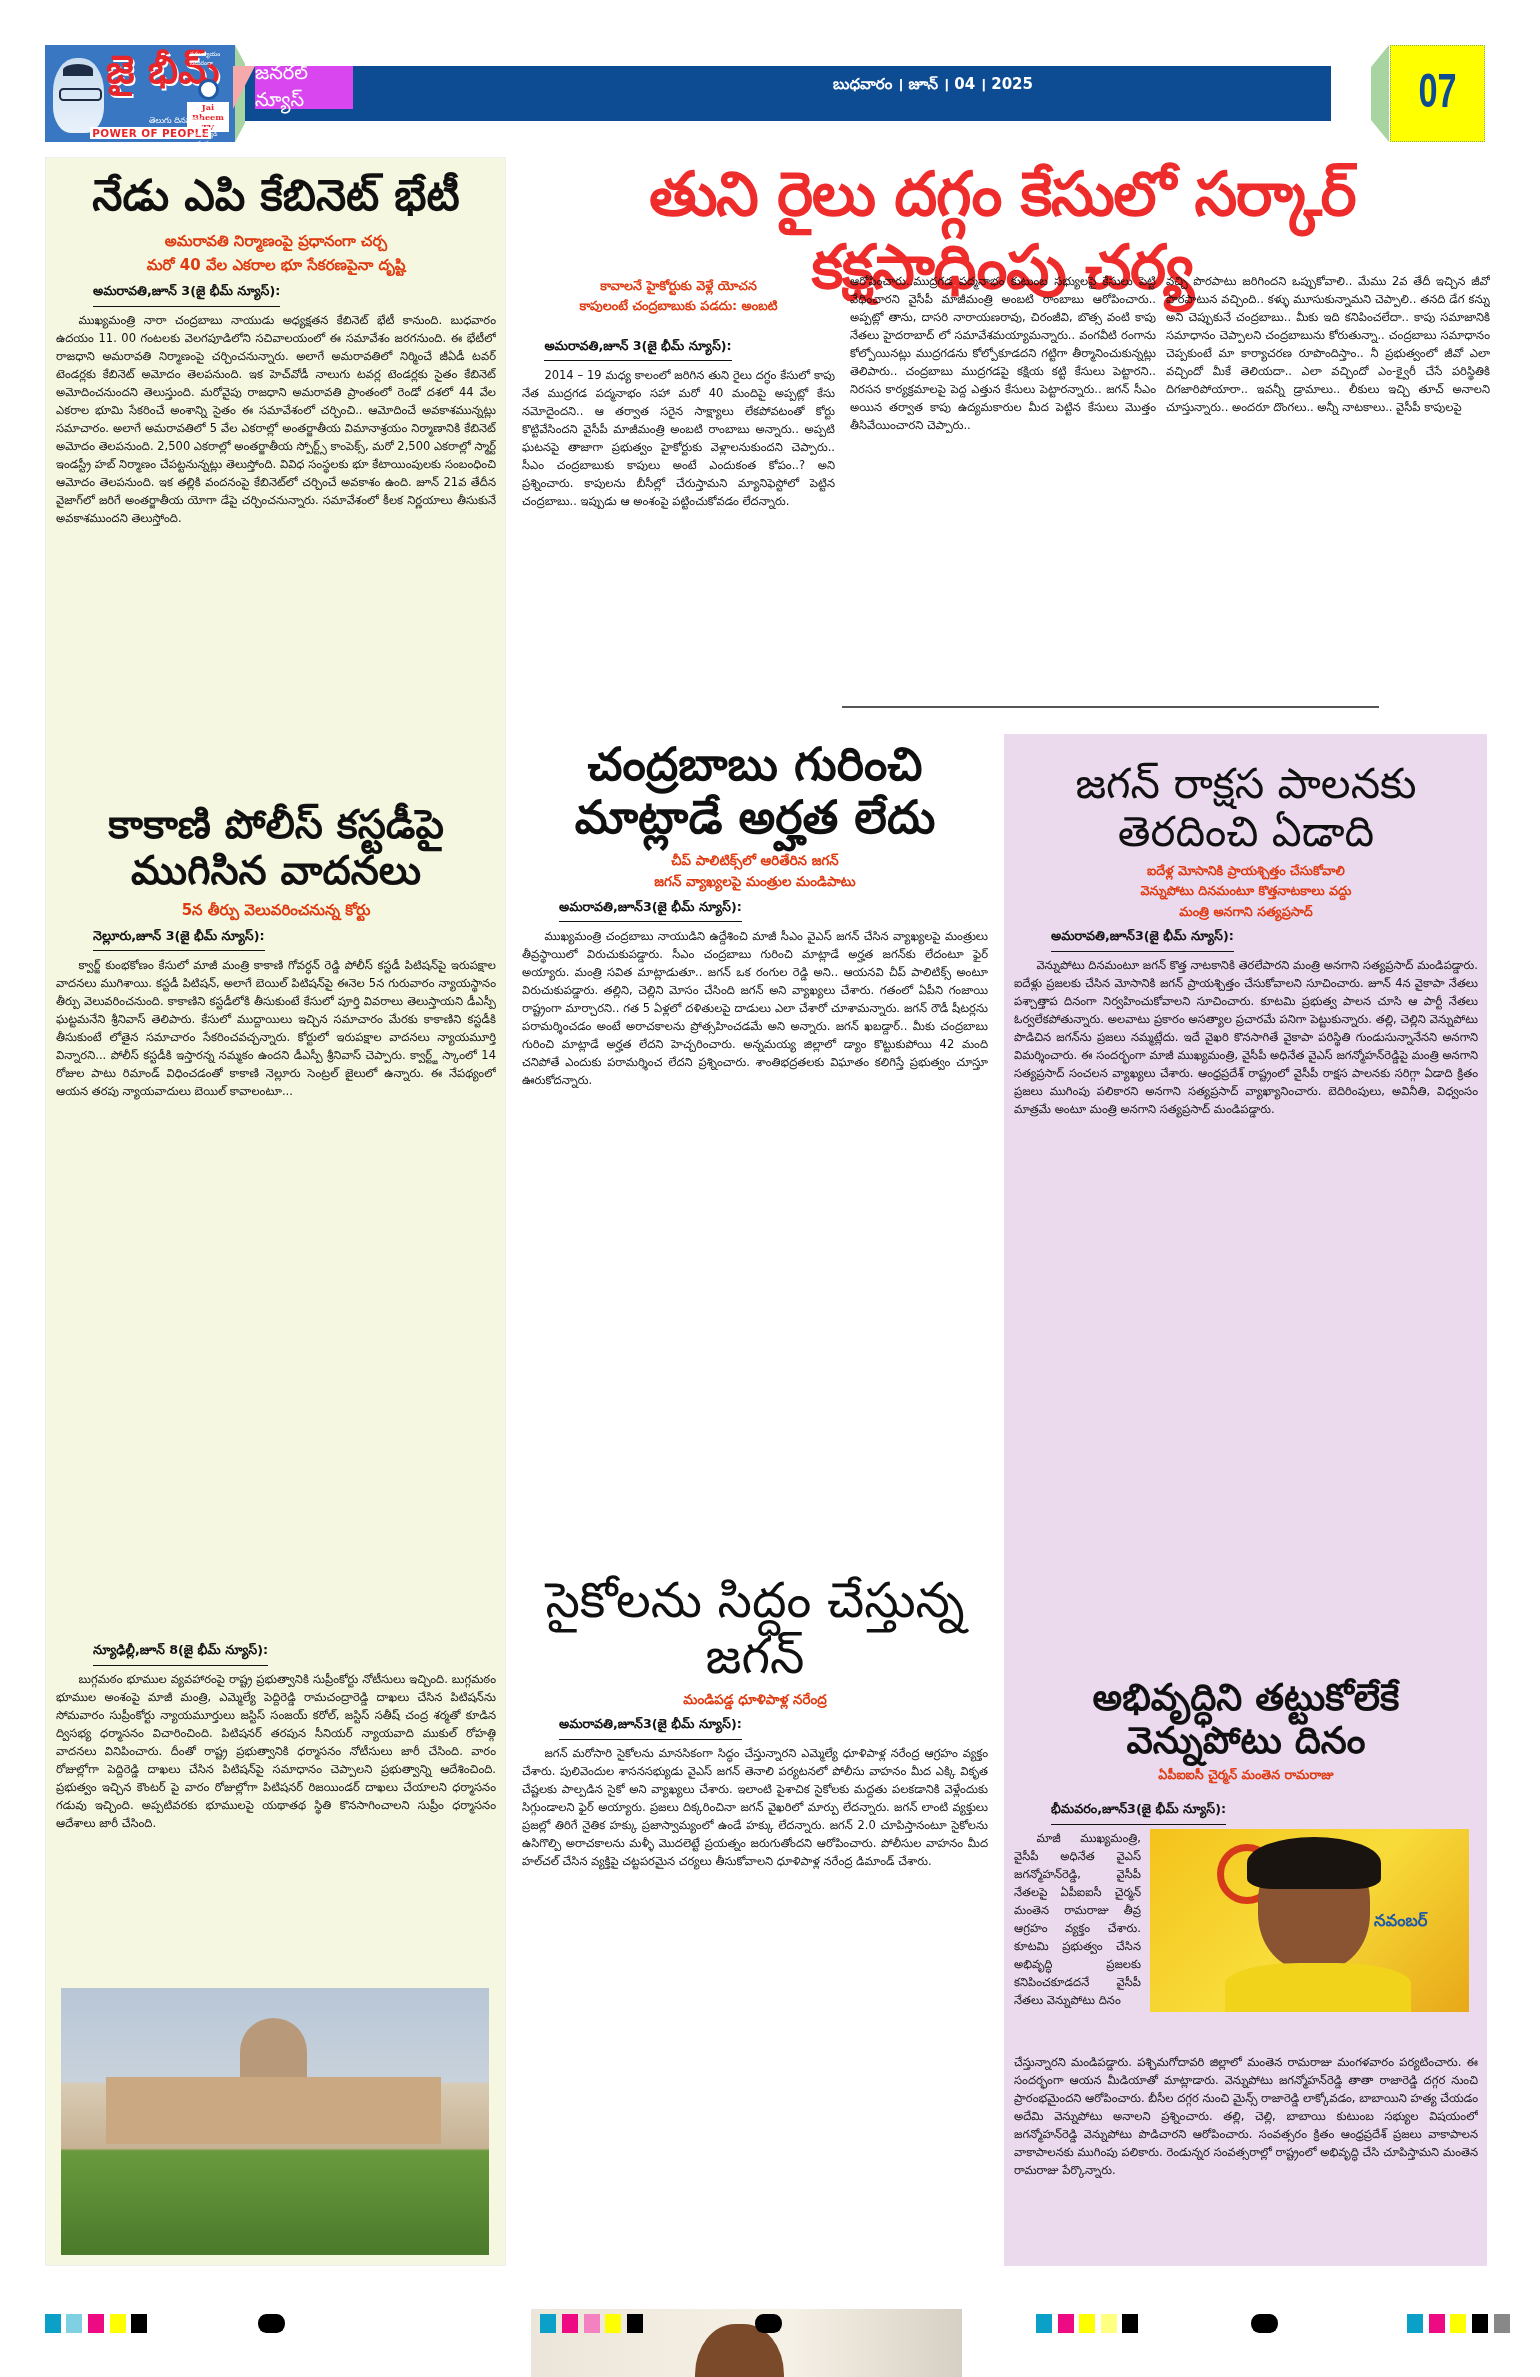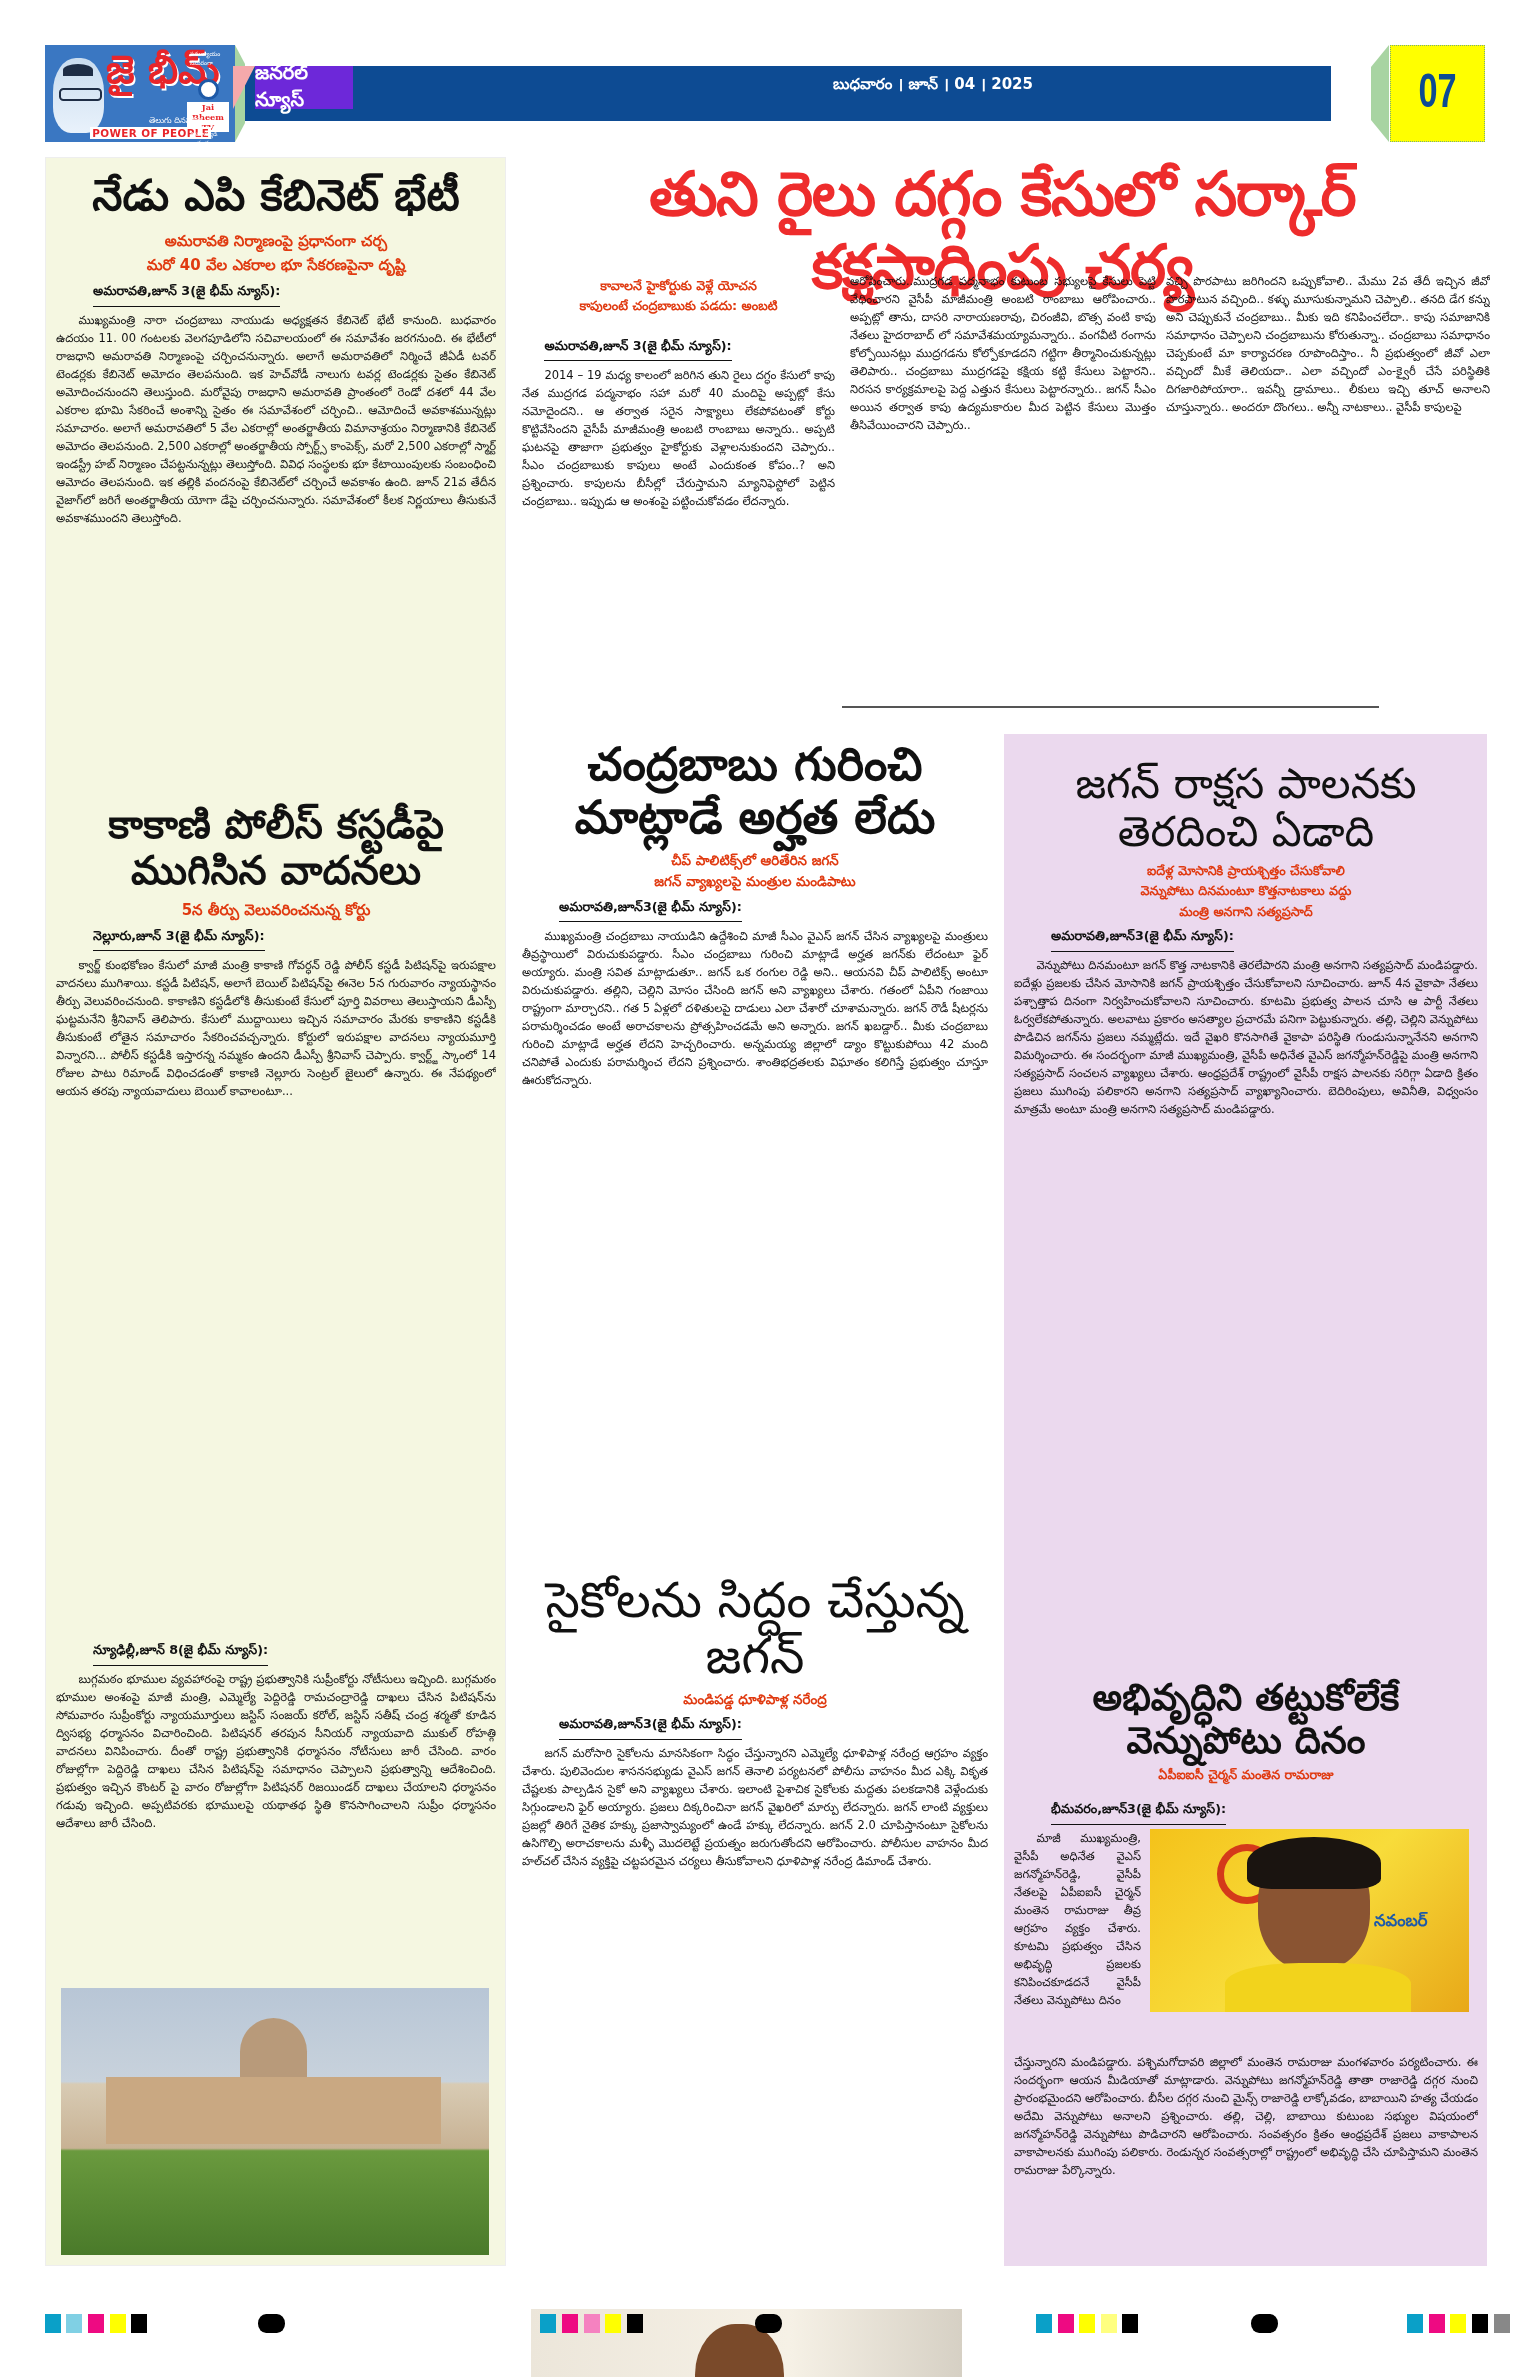--- a/index.html
+++ b/index.html
@@ -13,21 +13,21 @@
 .logo .brand{position:absolute;left:61px;top:4.5px;font-size:39px;font-weight:bold;color:#e8252a;line-height:1;text-shadow:1.5px 1.5px 0 #fff}
 .logo .sub{position:absolute;left:104px;top:70px;font-size:8.2px;color:#fff}
 .logo .pop{position:absolute;left:45px;top:82px;font-size:10.4px;font-weight:bold;color:#e8252a;background:#fff;padding:0 2.2px;letter-spacing:0.4px}
 .logo .tv{position:absolute;left:142px;top:34px;width:42px;height:36px;text-align:center}
 .logo .tv .ring{width:21px;height:21px;border-radius:50%;border:3px solid #1e5aa8;background:#fff;margin:0 auto}
 .logo .tv .lbl{font-family:"DejaVu Serif",serif;font-size:8.2px;font-weight:bold;color:#e8252a;background:#fff;margin-top:1.5px}
 .logo .tag{position:absolute;left:145px;top:4.5px;font-size:6px;color:#fff}
 .logo .tag2{position:absolute;left:145px;top:85px;font-size:6px;color:#fff}
 .wedge{left:235px;top:45px;width:0;height:97px;border-left:10.4px solid #a8d4a2;border-top:19.4px solid transparent;border-bottom:19.4px solid transparent}
 .bar{left:198px;top:66px;width:1133px;height:55px;background:#0d4b93}
-.section{left:255px;top:66px;width:98px;height:43px;background:#6d28d9;color:#fff;font-size:19.4px;font-weight:bold;display:flex;align-items:center;justify-content:center}
+.section{left:255px;top:66px;width:98px;height:43px;background:#d946ef;color:#fff;font-size:19.4px;font-weight:normal;display:flex;align-items:center;justify-content:center}
 .section-tri{left:233px;top:66px;width:0;height:0;border-left:22.4px solid #f5a9ab;border-bottom:43px solid transparent}
 .date{left:833px;top:75px;color:#fff;font-size:15px;font-weight:bold}
 .pgbox{left:1390px;top:45px;width:95px;height:97px;background:#ff0;border:0.7px dotted #7a7}
 .pgbox span{position:absolute;left:0;right:0;top:16.4px;text-align:center;color:#0d4b93;font-size:49px;font-weight:bold;font-family:"Liberation Sans",sans-serif;transform:scaleX(.7)}
 .pgwedge{left:1371px;top:45px;width:0;height:97px;border-right:18.6px solid #a8d4a2;border-top:22.4px solid transparent;border-bottom:22.4px solid transparent}
 
 .colL{left:45px;top:157px;width:461px;height:2109px;background:#f5f7e1;border:0.7px solid #eee}
 .colR{left:1004px;top:734px;width:483px;height:1532px;background:#ebd9ee}
 .hl{text-align:center;font-weight:bold;color:#111;line-height:1.15}
 .red{color:#e03a10;text-align:center;font-weight:bold;font-size:15px;line-height:1.6}

